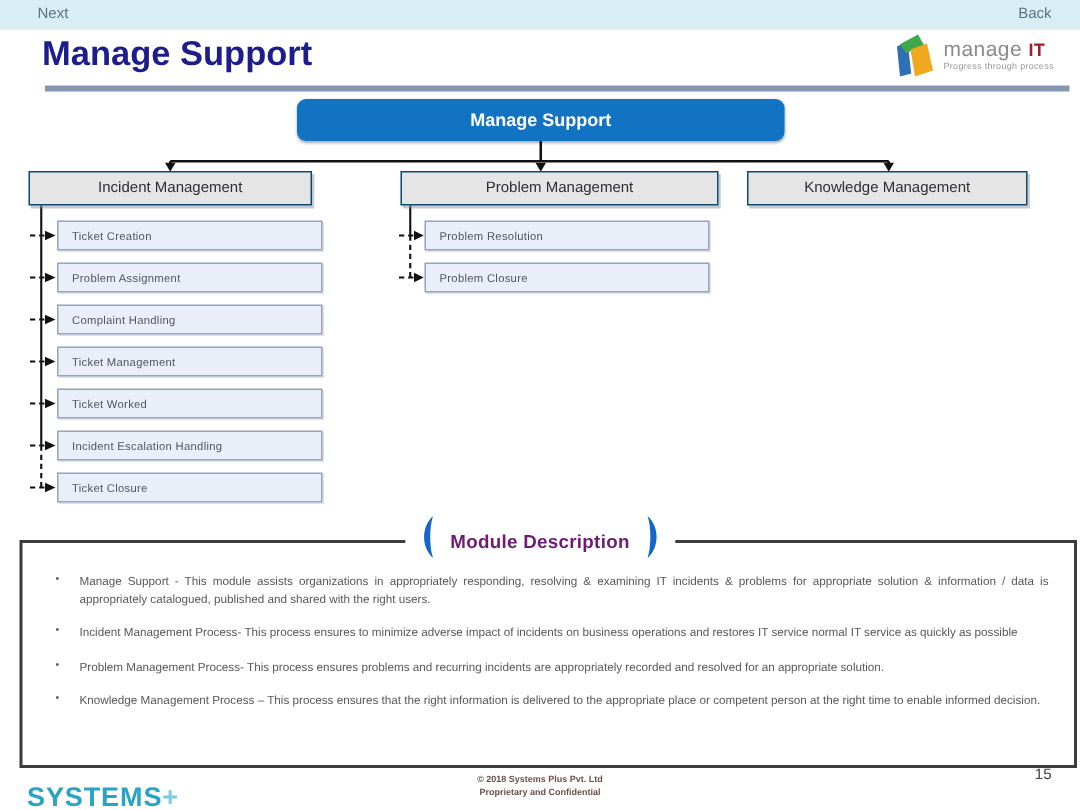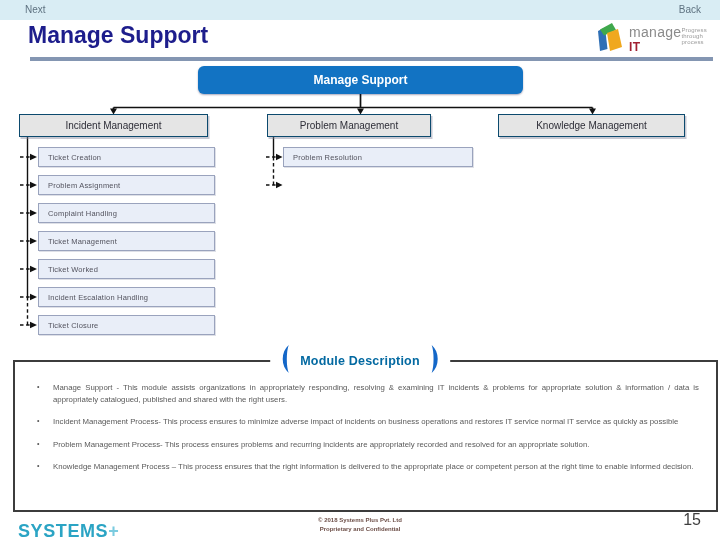--- a/index.html
+++ b/index.html
@@ -12,21 +12,21 @@
   .topbar { position:absolute; left:0; top:0; width:720px; height:20px; background:#d9edf4; }
   .nav-next { position:absolute; left:25px; top:4px; font-size:10px; color:#5e7280; cursor:pointer; }
   .nav-back { position:absolute; right:19px; top:4px; font-size:10px; color:#5e7280; cursor:pointer;text-align:right; }
 
   
   .page-title { position:absolute; left:28px; top:22px; font-size:23px; font-weight:bold; color:#1d1d8c; }
   .title-rule { position:absolute; left:30px; top:57px; width:683px; height:4px; background:#8496b2; }
 
   
   .logo { position:absolute; left:594px; top:21px; display:flex; align-items:flex-start; gap:5px; }
-  .logo-text { display:flex; flex-direction:row; margin-top:4px; }
+  .logo-text { display:flex; flex-direction:column; margin-top:4px; }
   .logo-name-row { font-size:14px; line-height:14px; color:#8b8b8b; letter-spacing:.3px; }
   .logo-accent { font-size:12px; font-weight:bold; color:#a11f30; }
   .logo-tagline { font-size:6px; color:#9a9a9a; margin-top:2px; letter-spacing:.2px; }
 
   
   .connectors { position:absolute; left:0; top:0; z-index:1; pointer-events:none; }
 
   
   .root-box {
     position:absolute; left:198px; top:66px; width:325px; height:28px; z-index:2;
@@ -35,49 +35,49 @@
     box-shadow:0 1px 2px rgba(0,0,60,.35);
   }
   .col-header {
     position:absolute; top:114px; height:23px; z-index:2;
     background:#e5e5e5; border:1px solid #0c4a6e;
     display:flex; align-items:center; justify-content:center;
     font-size:10px; font-weight:normal; color:#2e2e38;
     box-shadow:1.5px 2px 0 rgba(130,134,155,.45);
   }
   .hdr-incident { left:19px; width:189px; }
-  .hdr-problem { left:267px; width:164px; }
+  .hdr-problem { left:267px; width:212px; }
   .hdr-knowledge { left:498px; width:187px; }
   .child {
     position:absolute; height:20px; z-index:2;
     background:#e9eef8; border:1px solid #9aa3bd;
     display:flex; align-items:center; padding-left:9px;
     font-size:7.5px; color:#53535e; letter-spacing:.2px;
     box-shadow:1px 1px 0 rgba(160,166,185,.35);
   }
   .child.inc { left:38px; width:177px; }
   .child.prb { left:283px; width:190px; }
 
   
   .module-box { position:absolute; left:13px; top:360px; width:705px; height:152px; border:2.5px solid #3c3c3c; z-index:1; }
   .module-heading {
     position:absolute; left:50%; top:345px; transform:translateX(-50%); z-index:3;
     display:flex; align-items:center; gap:8px; background:#fff; padding:0 10px; height:31px;
   }
-  .module-heading-text { font-size:12.5px; font-weight:bold; color:#0369a1; letter-spacing:.2px; }
+  .module-heading-text { font-size:12.5px; font-weight:bold; color:#701a75; letter-spacing:.2px; }
   .bullets { position:absolute; left:15px; top:382px; width:700px; z-index:2; }
   .bullet { display:flex; margin-bottom:11px; }
   .bmark { width:16px; margin-left:22px; font-size:7px; color:#595959; padding-top:1px; }
   .btext { flex:1; padding-right:16px; font-size:7.8px; line-height:11.6px; color:#595959; text-align:justify; }
 
   
   .brand { position:absolute; left:18px; top:521px; font-size:18px; font-weight:bold; letter-spacing:.6px; color:#2ba4c4; }
   .brand-plus { color:#7bcbdf; }
   .copyright { position:absolute; left:0; top:516px; width:720px; text-align:center; font-size:6px; line-height:8.5px; font-weight:bold; color:#6d4f48; }
-  .page-number { position:absolute; right:19px; top:511px; font-size:16px; color:#3f3f3f; }
+  .page-number { position:absolute; right:19px; top:511px; font-size:10px; color:#3f3f3f; }
 </style>
 </head>
 <body>
 
 <div class="slide">
 
   <div class="topbar"></div>
   <span class="nav-next">Next</span>
   <span class="nav-back">Back</span>
 
@@ -133,20 +133,21 @@
 
   <div class="child inc" style="top:147px">Ticket Creation</div>
   <div class="child inc" style="top:175px">Problem Assignment</div>
   <div class="child inc" style="top:203px">Complaint Handling</div>
   <div class="child inc" style="top:231px">Ticket Management</div>
   <div class="child inc" style="top:259px">Ticket Worked</div>
   <div class="child inc" style="top:287px">Incident Escalation Handling</div>
   <div class="child inc" style="top:315px">Ticket Closure</div>
 
   <div class="child prb" style="top:147px">Problem Resolution</div>
+  <div class="child prb" style="top:175px">Problem Closure</div>
 
   <div class="module-box"></div>
   <div class="module-heading">
     <span>
       <svg width="12" height="30" viewBox="0 0 12 30">
         <path d="M8.5,1 C0.5,8 0.5,22 8.5,29 C6,22 6,8 8.5,1 Z" fill="#1467c8"></path>
       </svg>
     </span>
     <span class="module-heading-text">Module Description</span>
     <span>

